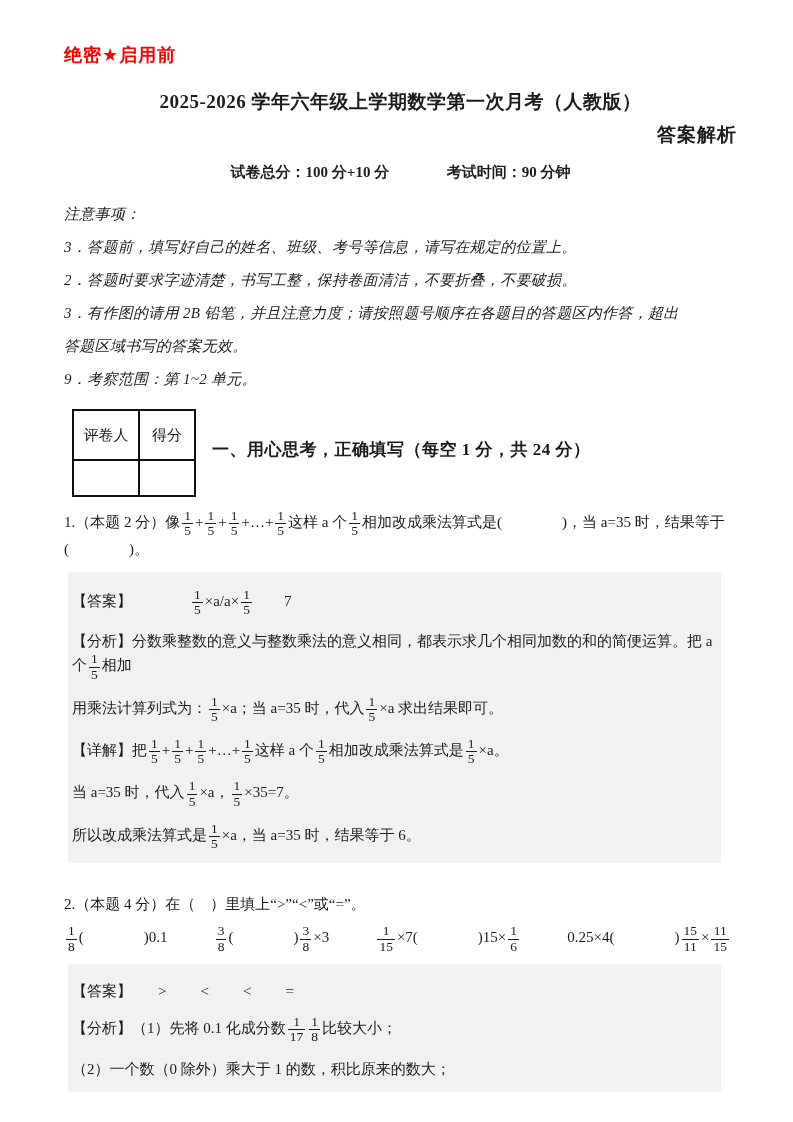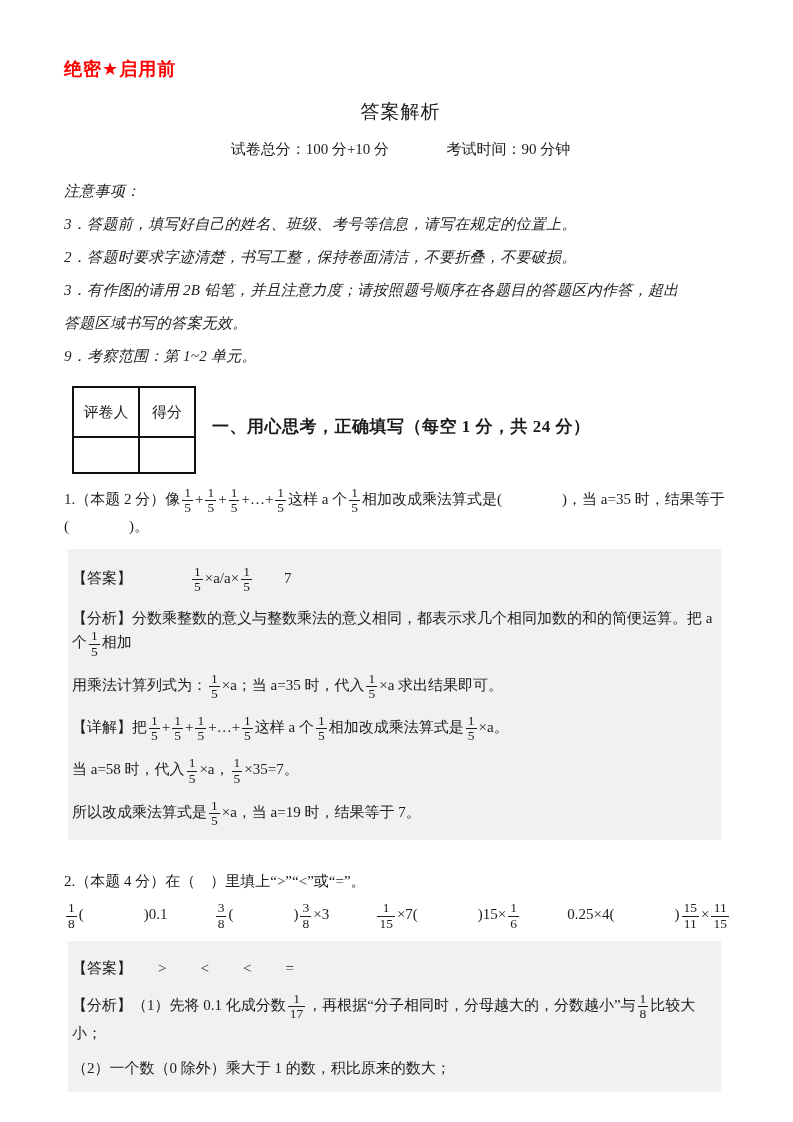--- a/index.html
+++ b/index.html
@@ -2,30 +2,30 @@
 <html><head>
 <meta charset="utf-8">
 <style>
   * { margin:0; padding:0; box-sizing:border-box; }
   html,body { background:#ffffff; }
   body {
     width:793px; height:1122px; overflow:hidden;
     font-family:"Liberation Serif","DejaVu Serif",serif;
     color:#1c1c1c;
   }
-  .page { position:relative; width:793px; height:1122px; padding:57px 56px 0 64px; overflow:hidden; }
+  .page { position:relative; width:793px; height:1122px; padding:43px 56px 0 64px; overflow:hidden; }
 
   .secrecy {
     color:#ff0000; font-weight:bold; font-size:18px;
     font-family:"Liberation Sans","DejaVu Sans",sans-serif;
     letter-spacing:1px;
   }
   .title    { text-align:center; font-weight:bold; font-size:19px; margin-top:22px; letter-spacing:0.5px; }
-  .subtitle { text-align:center; font-weight:normal; font-size:19px; margin-top:18px; letter-spacing:1px; }
-  .exam-info{ text-align:center; font-weight:normal; font-size:15px; margin-top:15px; }
+  .subtitle { text-align:right; font-weight:bold; font-size:19px; margin-top:7px; letter-spacing:1px; }
+  .exam-info{ text-align:center; font-weight:bold; font-size:15px; margin-top:15px; }
   .exam-info .wide-gap { display:inline-block; width:50px; }
 
   .notes { margin-top:16px; font-size:15px; font-style:italic; }
   .notes p { line-height:33px; letter-spacing:0.3px; }
 
   .score-row { display:flex; align-items:center; margin-top:13px; }
   .score-table { border-collapse:collapse; margin-left:8px; }
   .score-table td { border:2px solid #111; text-align:center; font-size:15px; font-style:normal; }
   .score-table .hdr td { width:66px; height:50px; }
   .score-table .blank td { height:36px; }
@@ -54,20 +54,21 @@
   .sym { display:inline-block; margin-left:34px; }
   .sym.first { margin-left:26px; }
 </style>
 </head>
 <body>
 
 <div class="page">
 
   <div class="secrecy">绝密★启用前</div>
 
+  <div class="title">2025-2026 学年六年级上学期数学第一次月考（人教版）</div>
   <div class="subtitle">答案解析</div>
 
   <div class="exam-info">
     <span>试卷总分：100 分+10 分</span>
     <span class="wide-gap"></span>
     <span>考试时间：90 分钟</span>
   </div>
 
   <div class="notes">
     <p>注意事项：</p>
@@ -105,39 +106,39 @@
     <div class="ab-line">
       <span>【分析】</span><span>分数乘整数的意义与整数乘法的意义相同，都表示求几个相同加数的和的简便运算。把 a 个</span><span class="frac"><span class="fnum">1</span><span class="fden">5</span></span><span>相加</span>
     </div>
     <div class="ab-line">
       <span>用乘法计算列式为：</span><span class="frac"><span class="fnum">1</span><span class="fden">5</span></span><span>×a；当 a=35 时，代入</span><span class="frac"><span class="fnum">1</span><span class="fden">5</span></span><span>×a 求出结果即可。</span>
     </div>
     <div class="ab-line">
       <span>【详解】</span><span>把</span><span class="frac"><span class="fnum">1</span><span class="fden">5</span></span><span>+</span><span class="frac"><span class="fnum">1</span><span class="fden">5</span></span><span>+</span><span class="frac"><span class="fnum">1</span><span class="fden">5</span></span><span>+…+</span><span class="frac"><span class="fnum">1</span><span class="fden">5</span></span><span>这样 a 个</span><span class="frac"><span class="fnum">1</span><span class="fden">5</span></span><span>相加改成乘法算式是</span><span class="frac"><span class="fnum">1</span><span class="fden">5</span></span><span>×a。</span>
     </div>
     <div class="ab-line">
-      <span>当 a=58 时，代入</span><span class="frac"><span class="fnum">1</span><span class="fden">5</span></span><span>×a，</span><span class="frac"><span class="fnum">1</span><span class="fden">5</span></span><span>×35=7。</span>
+      <span>当 a=35 时，代入</span><span class="frac"><span class="fnum">1</span><span class="fden">5</span></span><span>×a，</span><span class="frac"><span class="fnum">1</span><span class="fden">5</span></span><span>×35=7。</span>
     </div>
     <div class="ab-line">
-      <span>所以改成乘法算式是</span><span class="frac"><span class="fnum">1</span><span class="fden">5</span></span><span>×a，当 a=19 时，结果等于 7。</span>
+      <span>所以改成乘法算式是</span><span class="frac"><span class="fnum">1</span><span class="fden">5</span></span><span>×a，当 a=35 时，结果等于 6。</span>
     </div>
   </div>
 
   <div class="mline q2-stem">2.（本题 4 分）在（　）里填上“&gt;”“&lt;”或“=”。</div>
 
   <div class="cmp-row">
     <span><span class="frac"><span class="fnum">1</span><span class="fden">8</span></span><span>(　　　　)0.1</span></span>
     <span><span class="frac"><span class="fnum">3</span><span class="fden">8</span></span><span>(　　　　)</span><span class="frac"><span class="fnum">3</span><span class="fden">8</span></span><span>×3</span></span>
     <span><span class="frac"><span class="fnum">1</span><span class="fden">15</span></span><span>×7(　　　　)15×</span><span class="frac"><span class="fnum">1</span><span class="fden">6</span></span></span>
     <span><span>0.25×4(　　　　)</span><span class="frac"><span class="fnum">15</span><span class="fden">11</span></span><span>×</span><span class="frac"><span class="fnum">11</span><span class="fden">15</span></span></span>
   </div>
 
   <div class="answer-block">
     <div class="ab-line">
       <span>【答案】</span><span class="sym first">&gt;</span><span class="sym">&lt;</span><span class="sym">&lt;</span><span class="sym">=</span>
     </div>
     <div class="ab-line">
-      <span>【分析】</span><span>（1）先将 0.1 化成分数</span><span class="frac"><span class="fnum">1</span><span class="fden">17</span></span><span>，再根据“分子相同时，分母越大的，分数越小”与</span><span class="frac"><span class="fnum">1</span><span class="fden">8</span></span><span>比较大小；</span>
+      <span>【分析】</span><span>（1）先将 0.1 化成分数</span><span class="frac"><span class="fnum">1</span><span class="fden">17</span></span><span class="frac"><span class="fnum">1</span><span class="fden">8</span></span><span>比较大小；</span>
     </div>
     <div class="ab-line">（2）一个数（0 除外）乘大于 1 的数，积比原来的数大；</div>
   </div>
 
 </div>
 
 </body></html>

